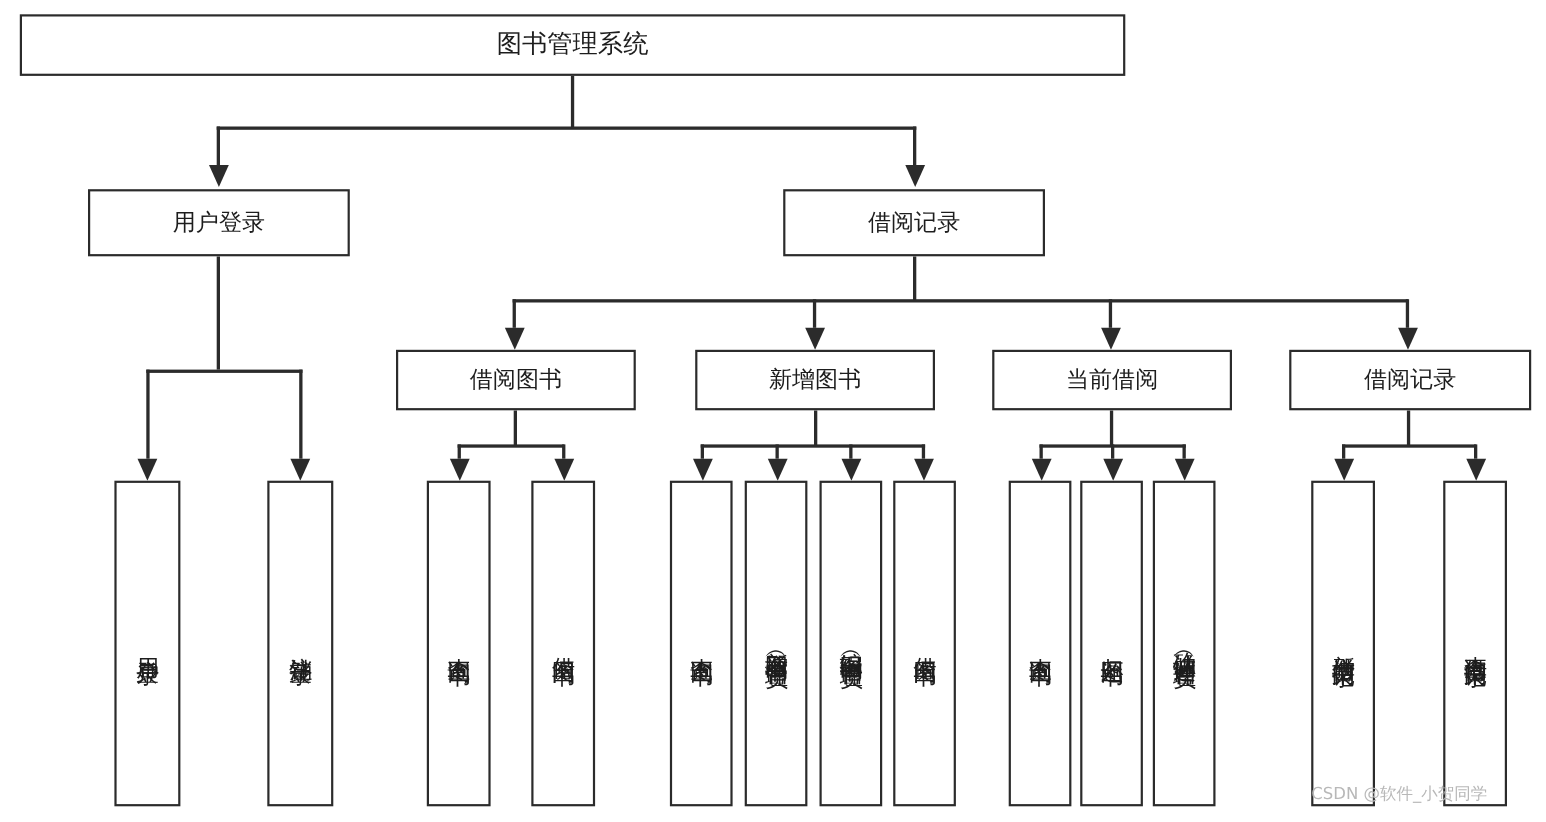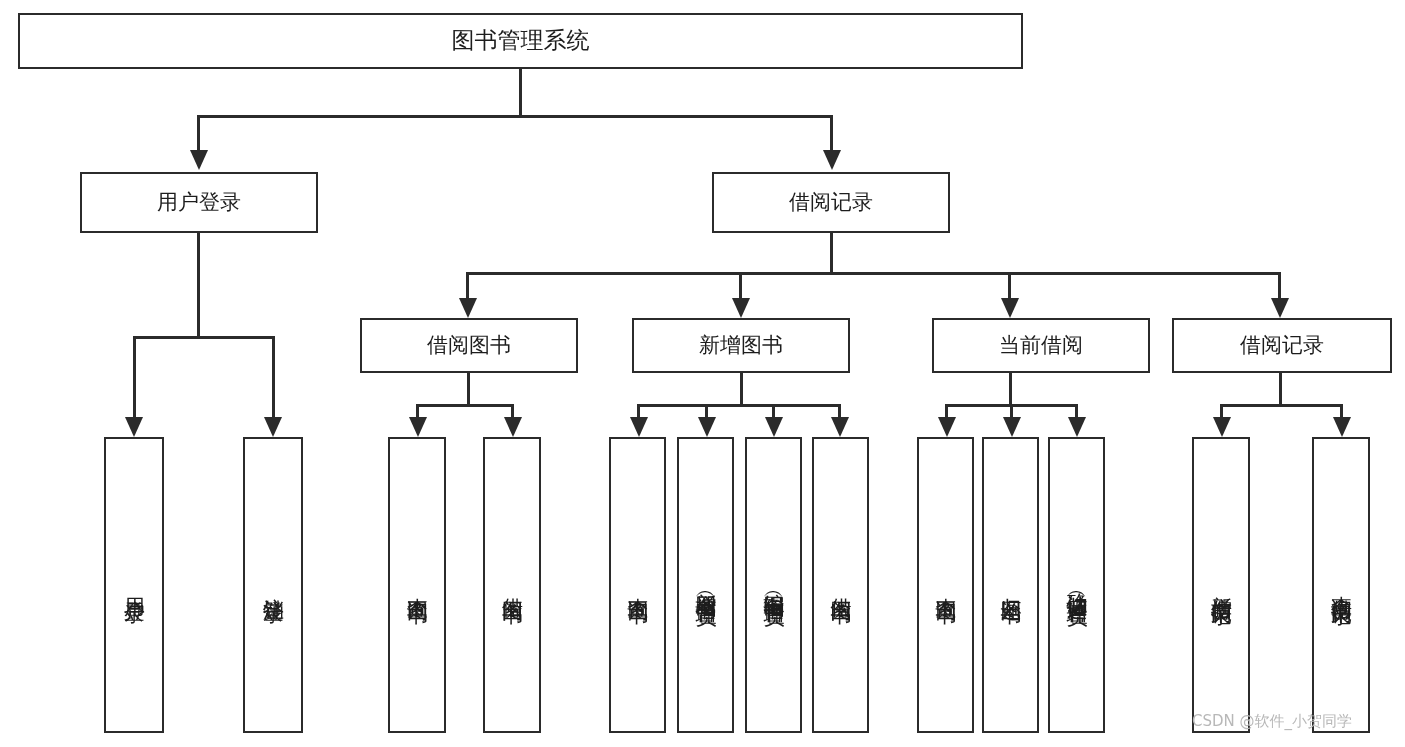--- a/index.html
+++ b/index.html
@@ -153,21 +153,21 @@
   </div>
 
   <div class="node level2" style="left:360px; top:318px; width:218px; height:55px;">
     <span>借阅图书</span>
   </div>
 
   <div class="node level2" style="left:632px; top:318px; width:218px; height:55px;">
     <span>新增图书</span>
   </div>
 
-  <div class="node level2" style="left:932px; top:318px; width:218px; height:55px;">
+  <div class="node level2" style="left:902px; top:318px; width:218px; height:55px;">
     <span>当前借阅</span>
   </div>
 
   <div class="node level2" style="left:1172px; top:318px; width:220px; height:55px;">
     <span>借阅记录</span>
   </div>
 
   <div class="node leaf" style="left:104px; top:437px; width:60px; height:296px;">
     <span>用户登录</span>
   </div>

